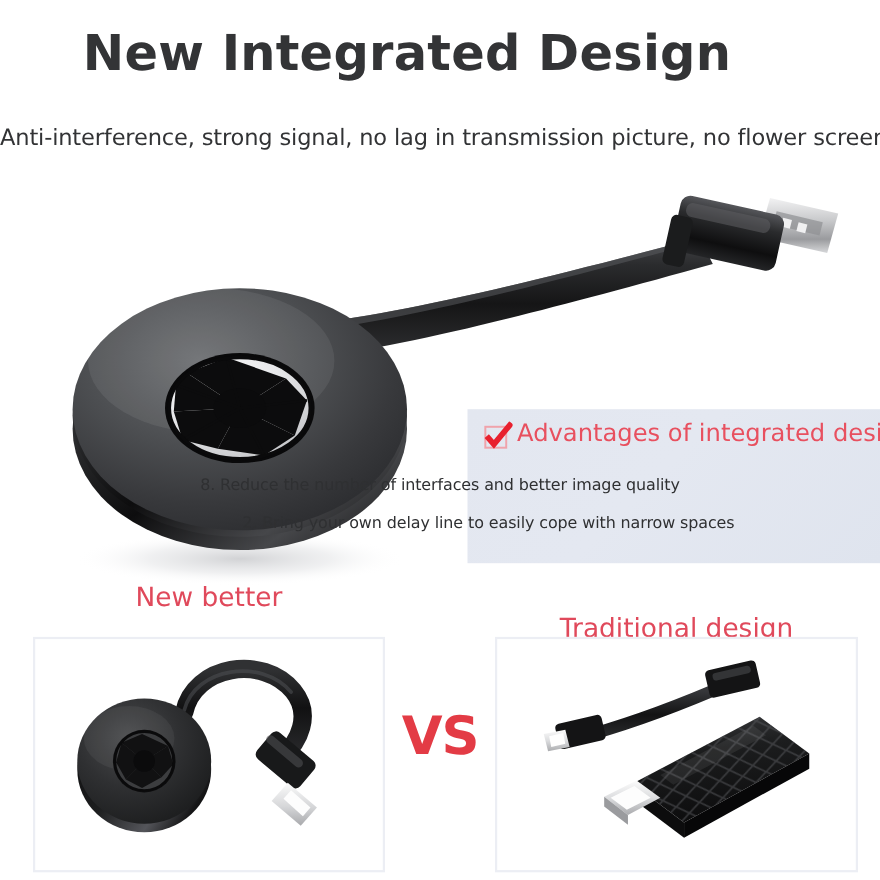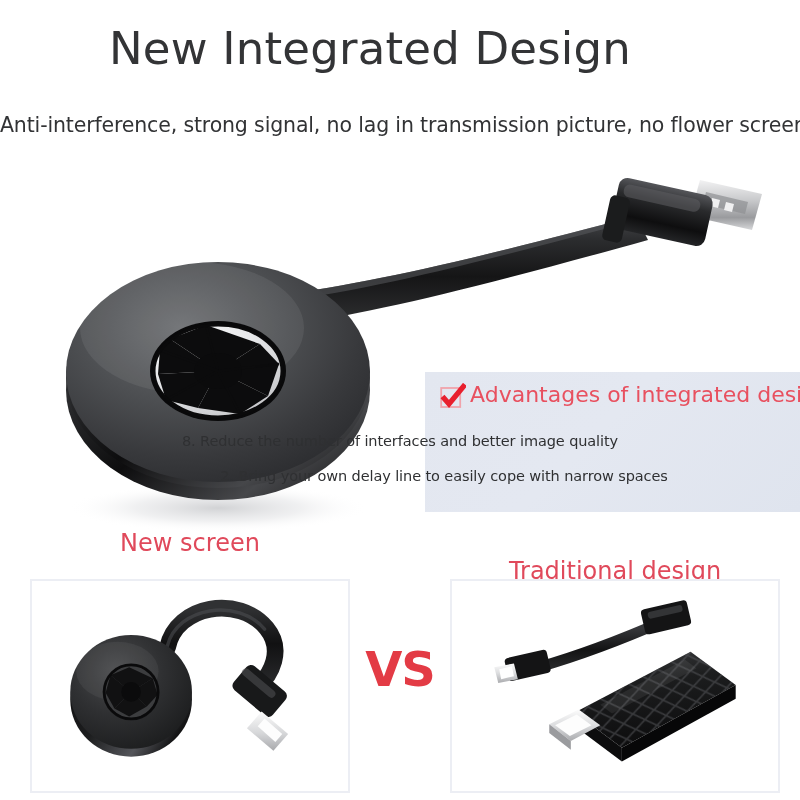--- a/index.html
+++ b/index.html
@@ -16,21 +16,21 @@
     -webkit-font-smoothing: antialiased;
   }
 
   
   #page-title {
     position: absolute;
     left: 0; top: 24px;
     width: 740px;
     text-align: center;
     font-size: 45px;
-    font-weight: 400;
+    font-weight: 700;
     letter-spacing: 0.2px;
     color: #333436;
     line-height: 1.12;
     white-space: nowrap;
   }
   #page-subtitle {
     position: absolute;
     left: 0; top: 113px;
     width: 800px;
     text-align: center;
@@ -247,21 +247,21 @@
   <svg id="checkbox-icon" viewBox="0 0 26 26" xmlns="http://www.w3.org/2000/svg">
     <rect x="1.2" y="5" width="19" height="19" fill="none" stroke="#f0a3ab" stroke-width="1.8"></rect>
     <path d="M2.5,13.5 L9,21 L25,1.5" fill="none" stroke="#e8202e" stroke-width="5.2" stroke-linecap="butt" stroke-linejoin="miter"></path>
   </svg>
   <div id="advantages-title">Advantages of integrated design</div>
 </div>
 
 <div class="advantage-line" id="advantage-line-1">8. Reduce the number of interfaces and better image quality</div>
 <div class="advantage-line" id="advantage-line-2">2. Bring your own delay line to easily cope with narrow spaces</div>
 
-<div class="compare-label" id="label-new">New screen</div>
+<div class="compare-label" id="label-new">New better</div>
 <div class="compare-label" id="label-traditional">Traditional design</div>
 
 <div class="compare-panel" id="panel-new">
   <svg class="panel-svg" viewBox="0 0 320 214" xmlns="http://www.w3.org/2000/svg">
     <defs>
       <radialGradient id="nTop" cx="38%" cy="32%" r="76%">
         <stop offset="0%" stop-color="#4a4b4d"></stop>
         <stop offset="50%" stop-color="#2f3032"></stop>
         <stop offset="100%" stop-color="#1b1c1d"></stop>
       </radialGradient>

